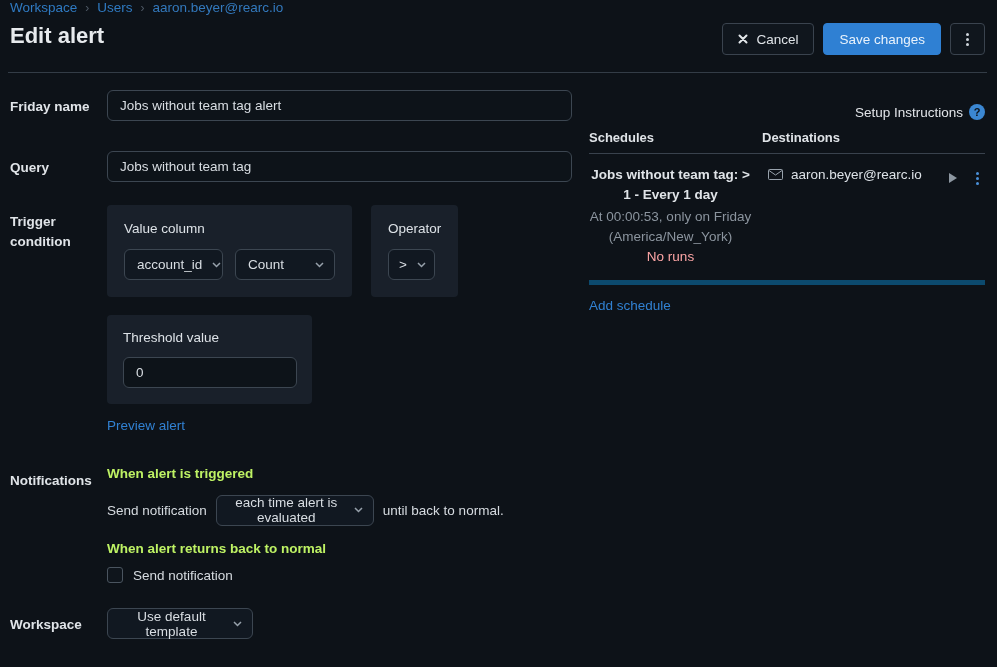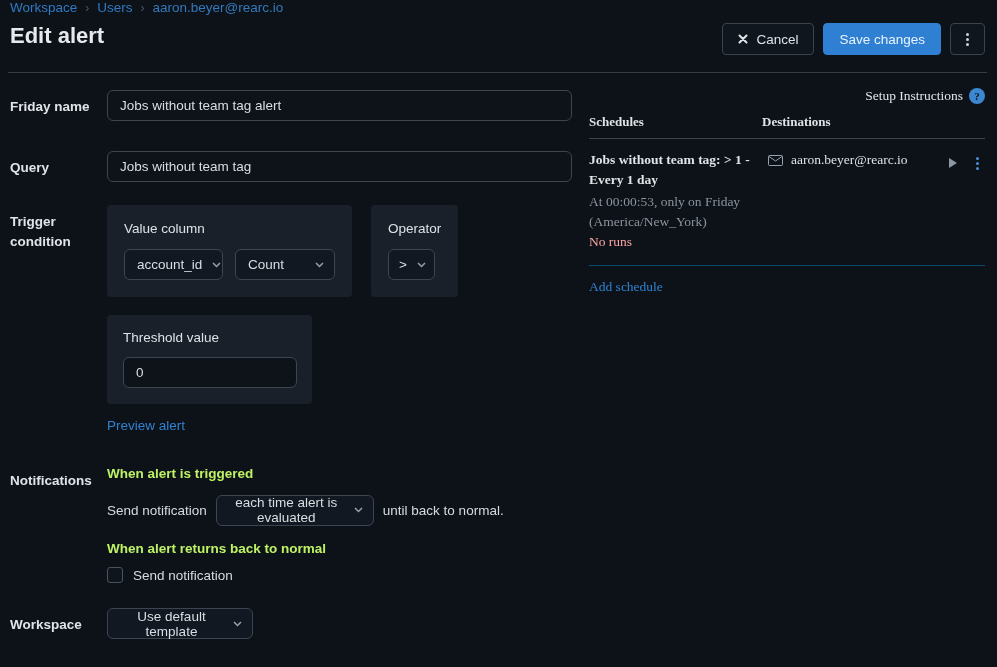--- a/index.html
+++ b/index.html
@@ -68,34 +68,34 @@
   .link { color: #3181d2; }
   .row-preview { margin-top: 14px; }
   .row-notifications { margin-top: 31px; }
   .notif-heading { font-weight: 700; color: #bef264; line-height: 1.45; }
   .send-row { display: flex; align-items: center; gap: 9px; margin: 11px 0 13px; }
   .check-row { display: flex; align-items: center; gap: 10px; margin-top: 9px; }
   .checkbox { width: 16px; height: 16px; border: 1px solid #4a545f; border-radius: 3px; background: #0f151c; cursor: pointer; flex: 0 0 auto; }
   .row-template { margin-top: 25px; }
 
   
-  .schedule-panel { position: absolute; left: 589px; top: 88px; width: 396px; font-family: Liberation Serif, serif; }
+  .schedule-panel { position: absolute; left: 589px; top: 104px; width: 396px; }
   .setup-row { display: flex; justify-content: flex-end; align-items: center; gap: 6px; margin-bottom: 10px; }
   .setup-link { color: #e2e5e9; }
   .help-badge {
     width: 16px; height: 16px; border-radius: 50%;
     background: #3b87d2; color: #0d1218; font-weight: 700; font-size: 11px;
     display: inline-flex; align-items: center; justify-content: center; cursor: pointer;
   }
   .sched-header {
     display: grid; grid-template-columns: 173px 1fr;
     font-weight: 700; color: #dfe3e7; font-size: 13px;
     padding-bottom: 8px; border-bottom: 1px solid #39424d;
   }
-  .sched-row { display: grid; grid-template-columns: 173px 1fr; padding: 11px 0 13px; border-bottom: 1px solid #0c4a6e; }
+  .sched-row { display: grid; grid-template-columns: 173px 1fr; padding: 11px 0 13px; border-bottom: 5px solid #0c4a6e; text-align: center; }
   .sched-title { font-weight: 700; color: #e0e4e8; line-height: 1.5; }
   .sched-time { color: #8b949e; line-height: 1.5; margin-top: 1px; }
   .sched-runs { color: #fca5a5; line-height: 1.5; }
   .dest-cell { display: flex; align-items: flex-start; gap: 14px; padding: 2px 4px 0 6px; }
   .dest-main { display: flex; align-items: center; gap: 8px; flex: 1; min-width: 0; color: #dde2e7; }
   .icon-btn { background: none; border: none; padding: 2px; cursor: pointer; display: inline-flex; align-items: center; }
   .kebab-blue i { background: #4a90d9; }
   .add-row { margin-top: 13px; }
 </style>
 </head>

